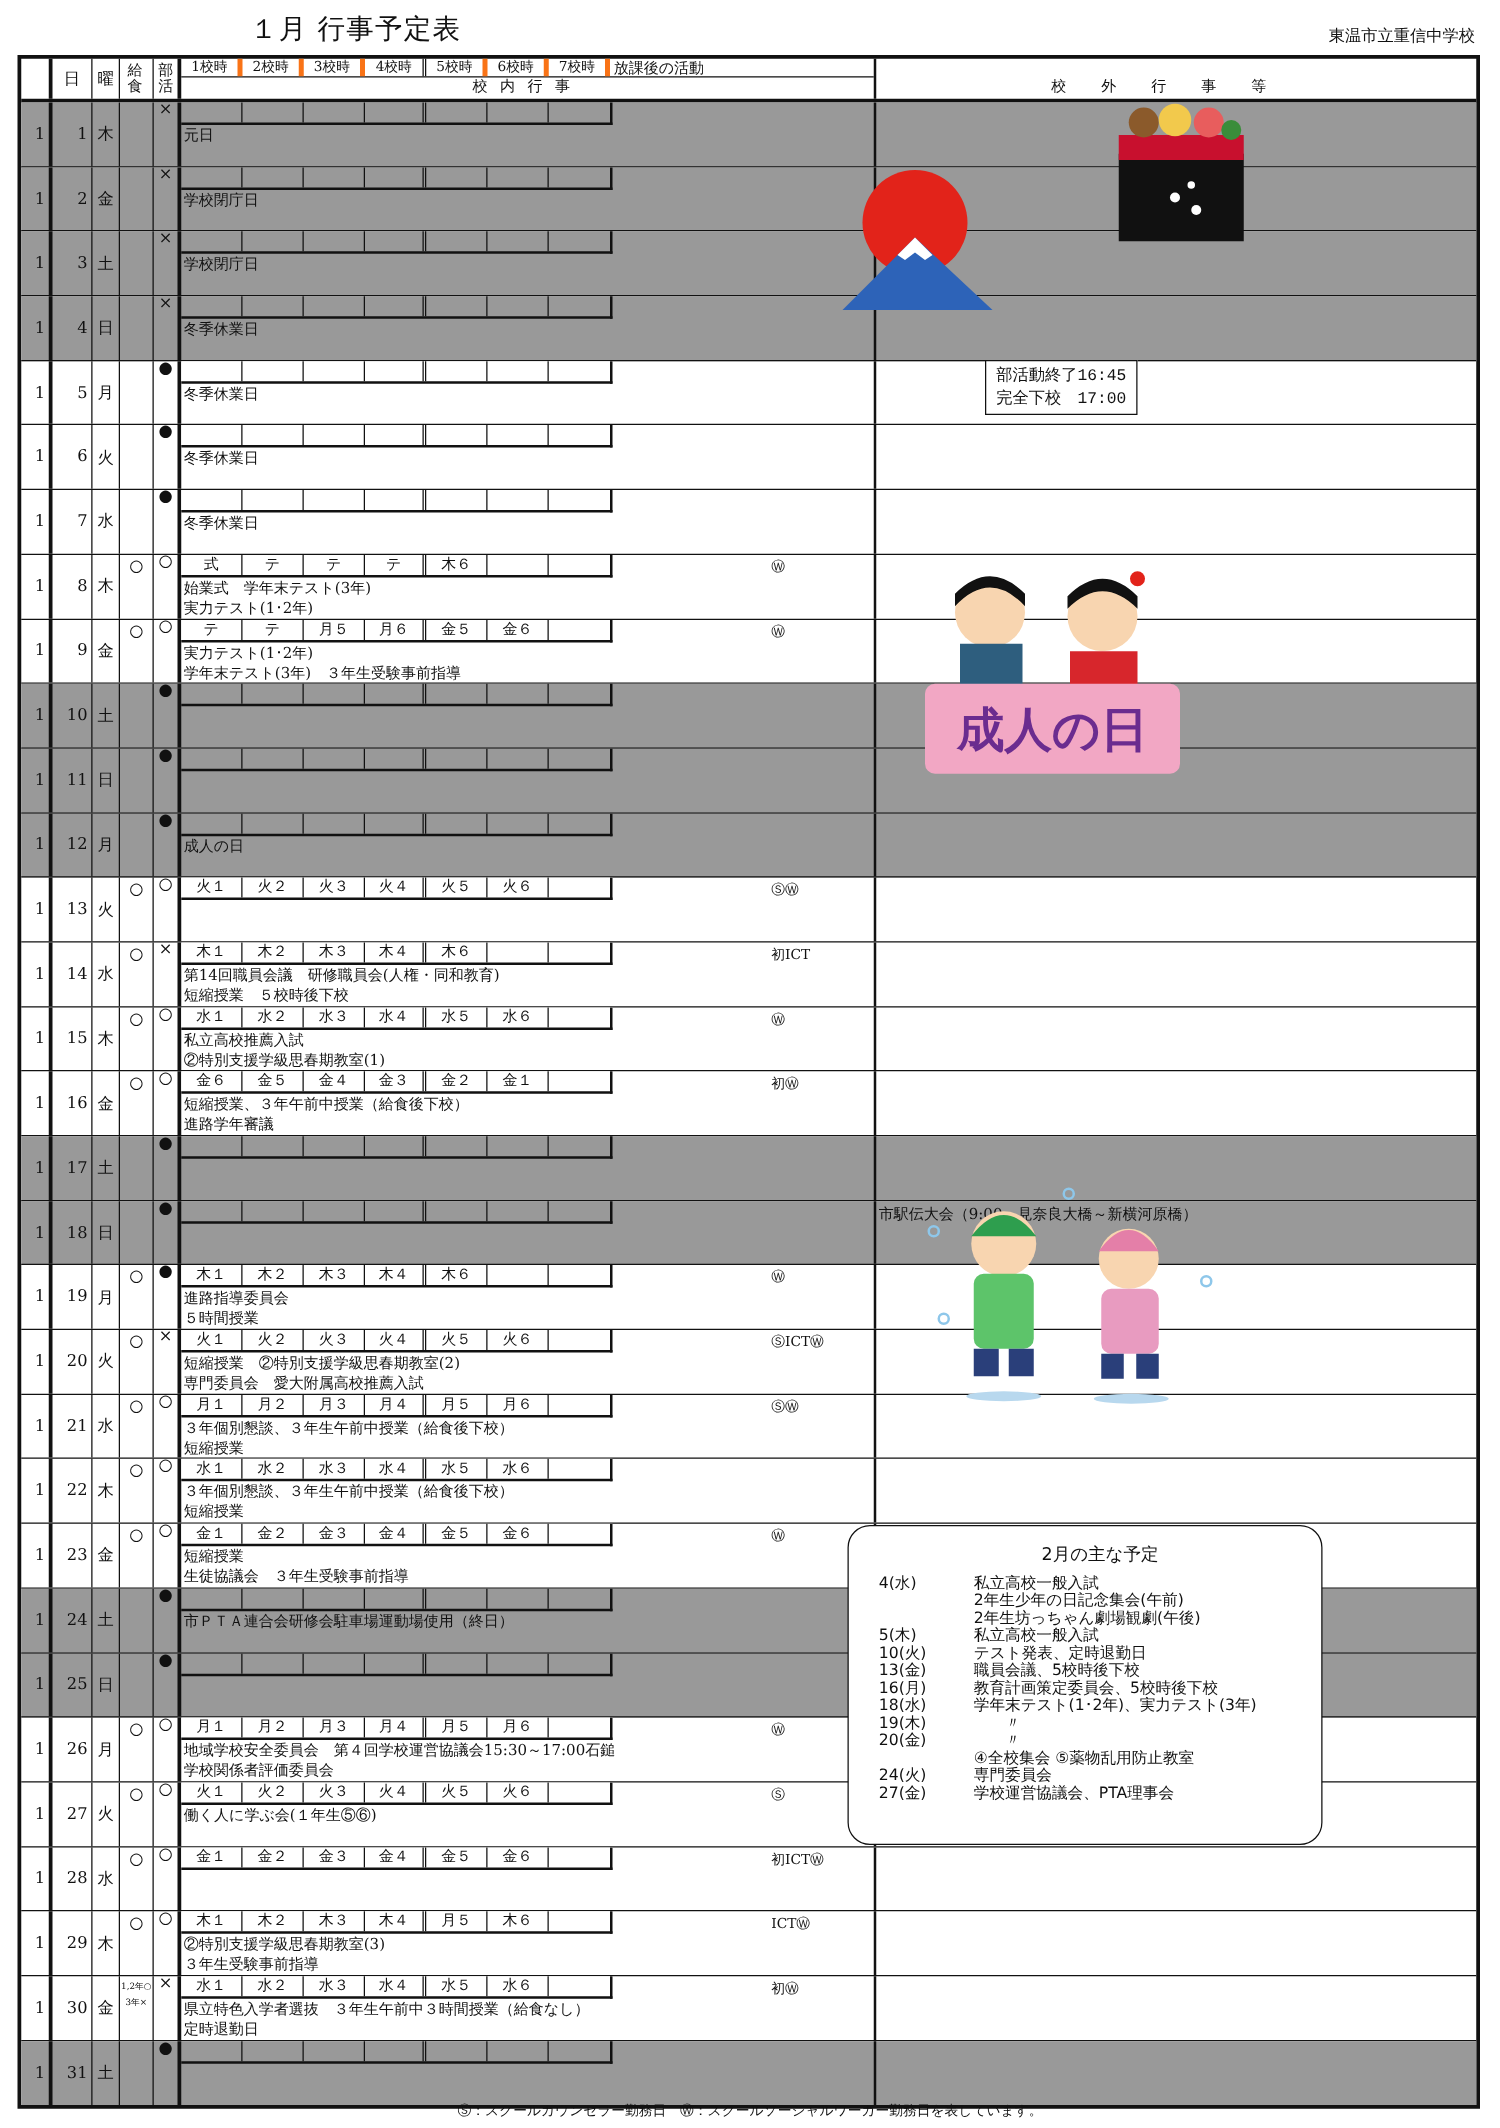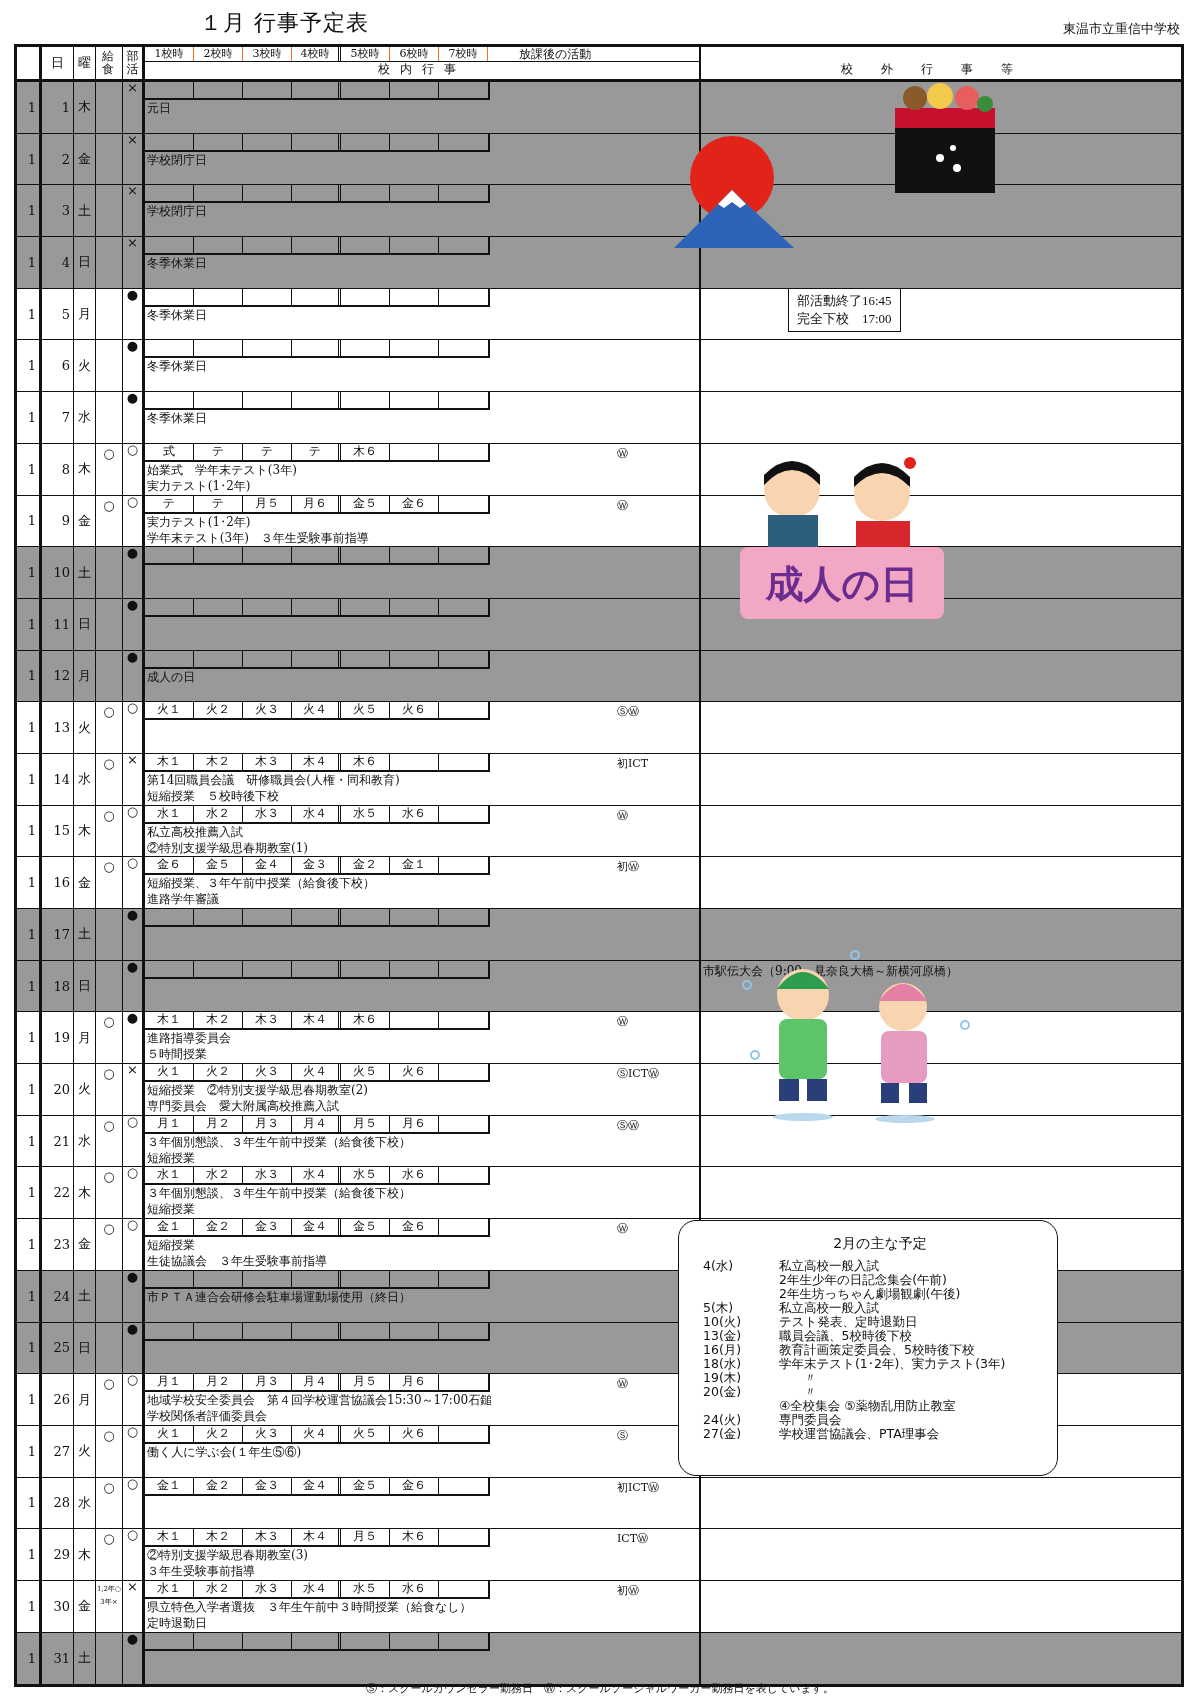--- a/index.html
+++ b/index.html
@@ -5,22 +5,22 @@
   html,body{margin:0;padding:0;background:#fff;}
   body{width:1200px;height:1702px;position:relative;font-family:"DejaVu Serif",serif;color:#111;overflow:hidden;}
   .title{position:absolute;left:200px;top:8px;font-family:"DejaVu Sans",sans-serif;font-size:22px;letter-spacing:1px;}
   .school{position:absolute;right:20px;top:20px;font-size:13px;}
   .sheet{position:absolute;left:14px;top:44px;width:1170px;border:3px solid #111;box-sizing:border-box;}
   .hdr{position:relative;height:32px;border-bottom:3px solid #111;display:flex;}
   .hc{border-right:1px solid #111;box-sizing:border-box;font-size:13px;display:flex;align-items:center;justify-content:center;}
   .hc.thick{border-right:3px solid #111;font-family:Liberation Serif, serif;}
   .hperiods{width:556px;display:flex;flex-direction:column;border-right:2px solid #111;box-sizing:border-box;}
   .hp-top{height:14px;display:flex;border-bottom:1px solid #111;}
-  .hp-top span{font-size:11px;text-align:center;border-right:1px solid #f97316;box-sizing:border-box;line-height:14px;}
-  .hp-top span.last{border-right:none;text-align:left;padding-left:3px;font-size:12px;margin-left:28px;}
+  .hp-top span{font-size:11px;text-align:center;border-right:4px solid #f97316;box-sizing:border-box;line-height:14px;}
+  .hp-top span.last{border-right:none;text-align:left;padding-left:3px;font-size:12px;}
   .hp-bot{flex:1;font-size:12px;text-align:center;letter-spacing:10px;line-height:15px;}
   .hout{flex:1;font-size:12px;display:flex;align-items:flex-end;justify-content:center;padding-bottom:1px;letter-spacing:28px;}
   .row{position:relative;height:51.7px;border-bottom:1px solid #111;display:flex;box-sizing:border-box;}
   .row.holiday{background:#999;}
   .row:last-child{border-bottom:none;}
   .c{border-right:1px solid #111;box-sizing:border-box;font-size:13px;}
   .c-m{width:25px;border-right:3px solid #111;text-align:right;padding-right:3px;display:flex;align-items:center;justify-content:flex-end;}
   .c-d{width:32px;text-align:right;padding-right:3px;display:flex;align-items:center;justify-content:flex-end;}
   .c-w{width:22px;display:flex;align-items:center;justify-content:center;}
   .c-k{width:27px;text-align:center;padding-top:2px;font-size:13px;}
@@ -30,21 +30,21 @@
   .pgrid{position:absolute;left:0;top:0;height:16px;display:flex;border-bottom:2px solid #111;border-right:2px solid #111;}
   .pgrid span{width:49px;border-right:1px solid #111;box-sizing:border-box;text-align:center;font-size:12px;line-height:15px;}
   .pgrid span:nth-child(4){border-right:3px double #111;}
   .pgrid span:last-child{border-right:none;}
   .pgrid{background:transparent;}
   .row:not(.holiday) .pgrid{background:#fff;}
   .mark{position:absolute;left:472px;top:2px;font-size:11px;}
   .lines{position:absolute;left:2px;top:18px;font-size:12px;line-height:16px;white-space:nowrap;}
   .c-out{flex:1;border-right:none;position:relative;font-size:12px;}
   .c-out .ev{position:absolute;left:2px;top:2px;}
-  .note-box{position:absolute;left:788px;top:288px;border:1px solid #111;background:#fff;padding:3px 8px;font-family:Liberation Serif, serif;font-size:13px;line-height:18px;}
+  .note-box{position:absolute;left:788px;top:288px;border:1px solid #111;background:#fff;padding:3px 8px;font-family:Liberation Mono, monospace;font-size:13px;line-height:18px;}
   .feb{position:absolute;left:678px;top:1220px;width:380px;height:256px;border:1px solid #111;border-radius:18px;background:#fff;font-family:"DejaVu Sans",sans-serif;box-sizing:border-box;padding-left:24px;}
   .feb h3{margin:0;font-weight:normal;text-align:center;font-size:14px;padding-top:14px;}
   .feb ul{list-style:none;margin:6px 0 0 0;padding:0;font-size:12.5px;line-height:14px;}
   .feb li{display:flex;}
   .feb .fd{width:58px;text-align:left;padding-right:18px;flex-shrink:0;}
   .footer{position:absolute;left:0;width:1200px;top:1681px;text-align:center;font-size:11px;}
   .pic{position:absolute;}
 </style>
 </head>
 <body>

